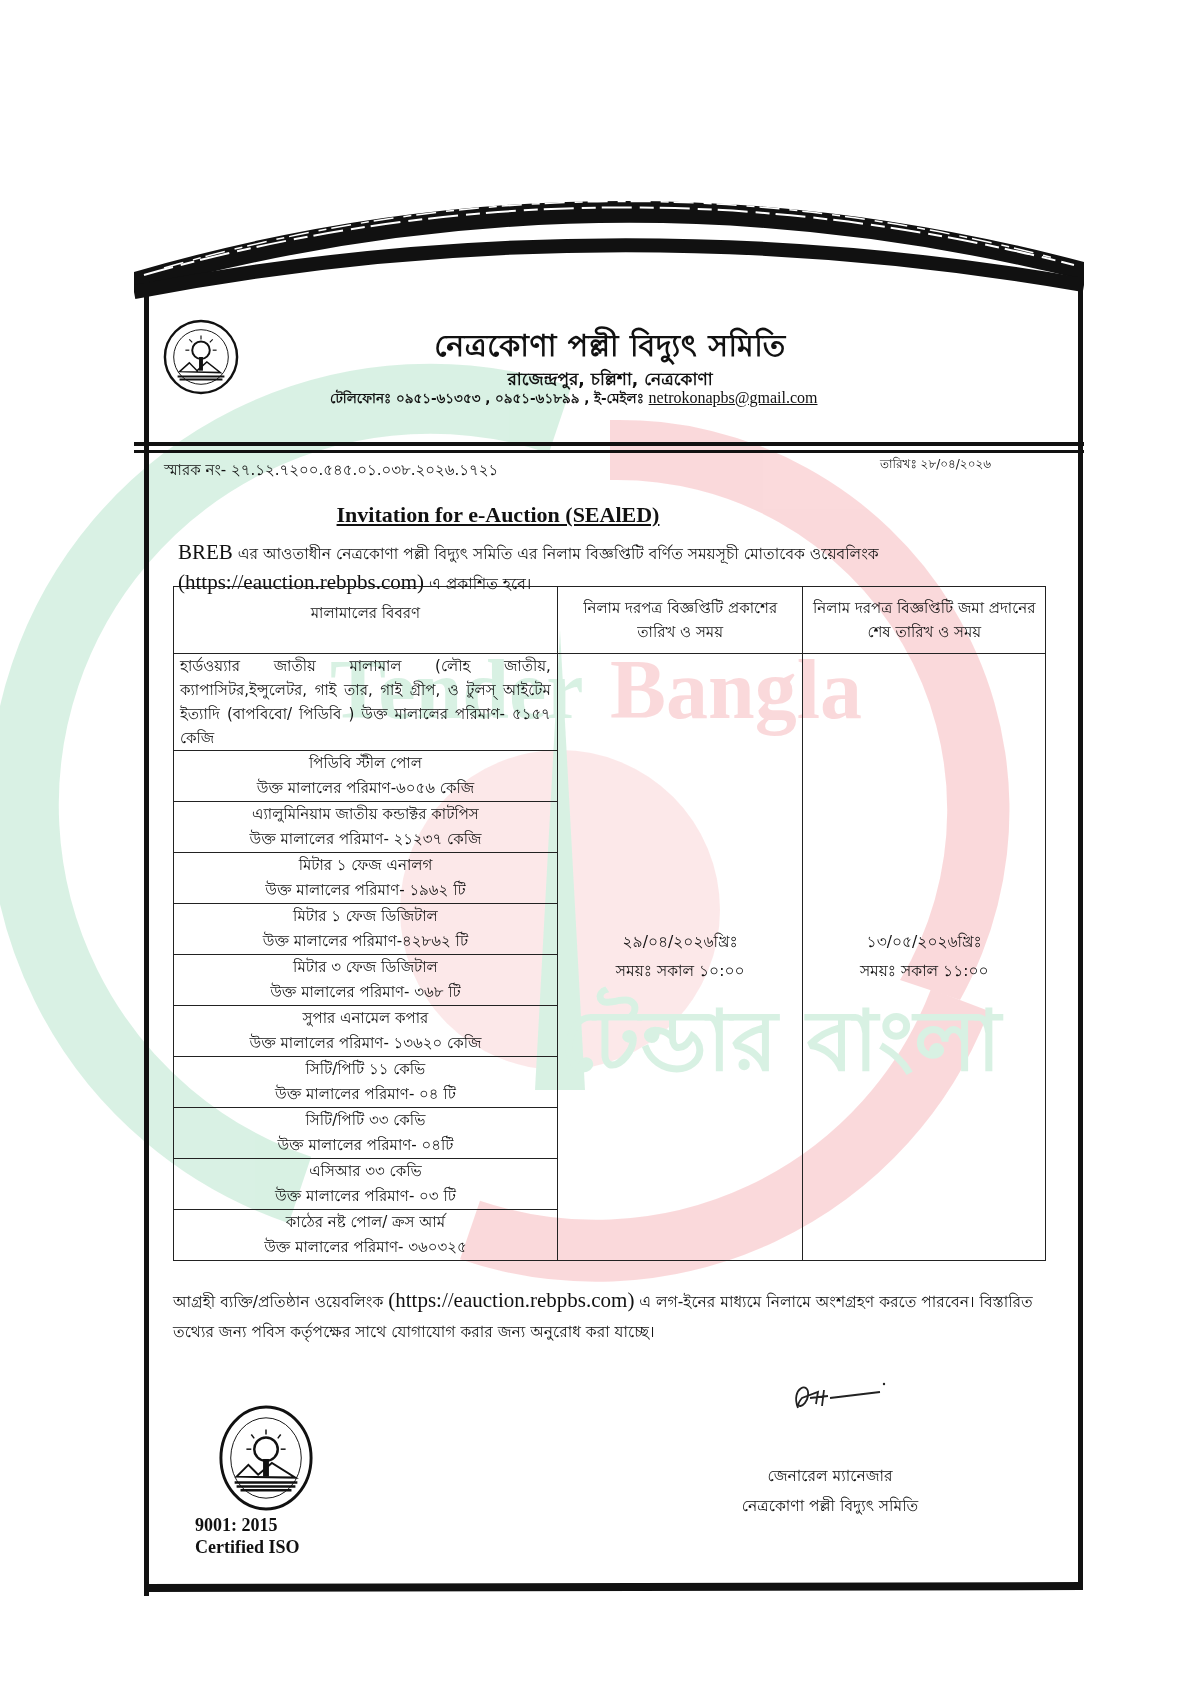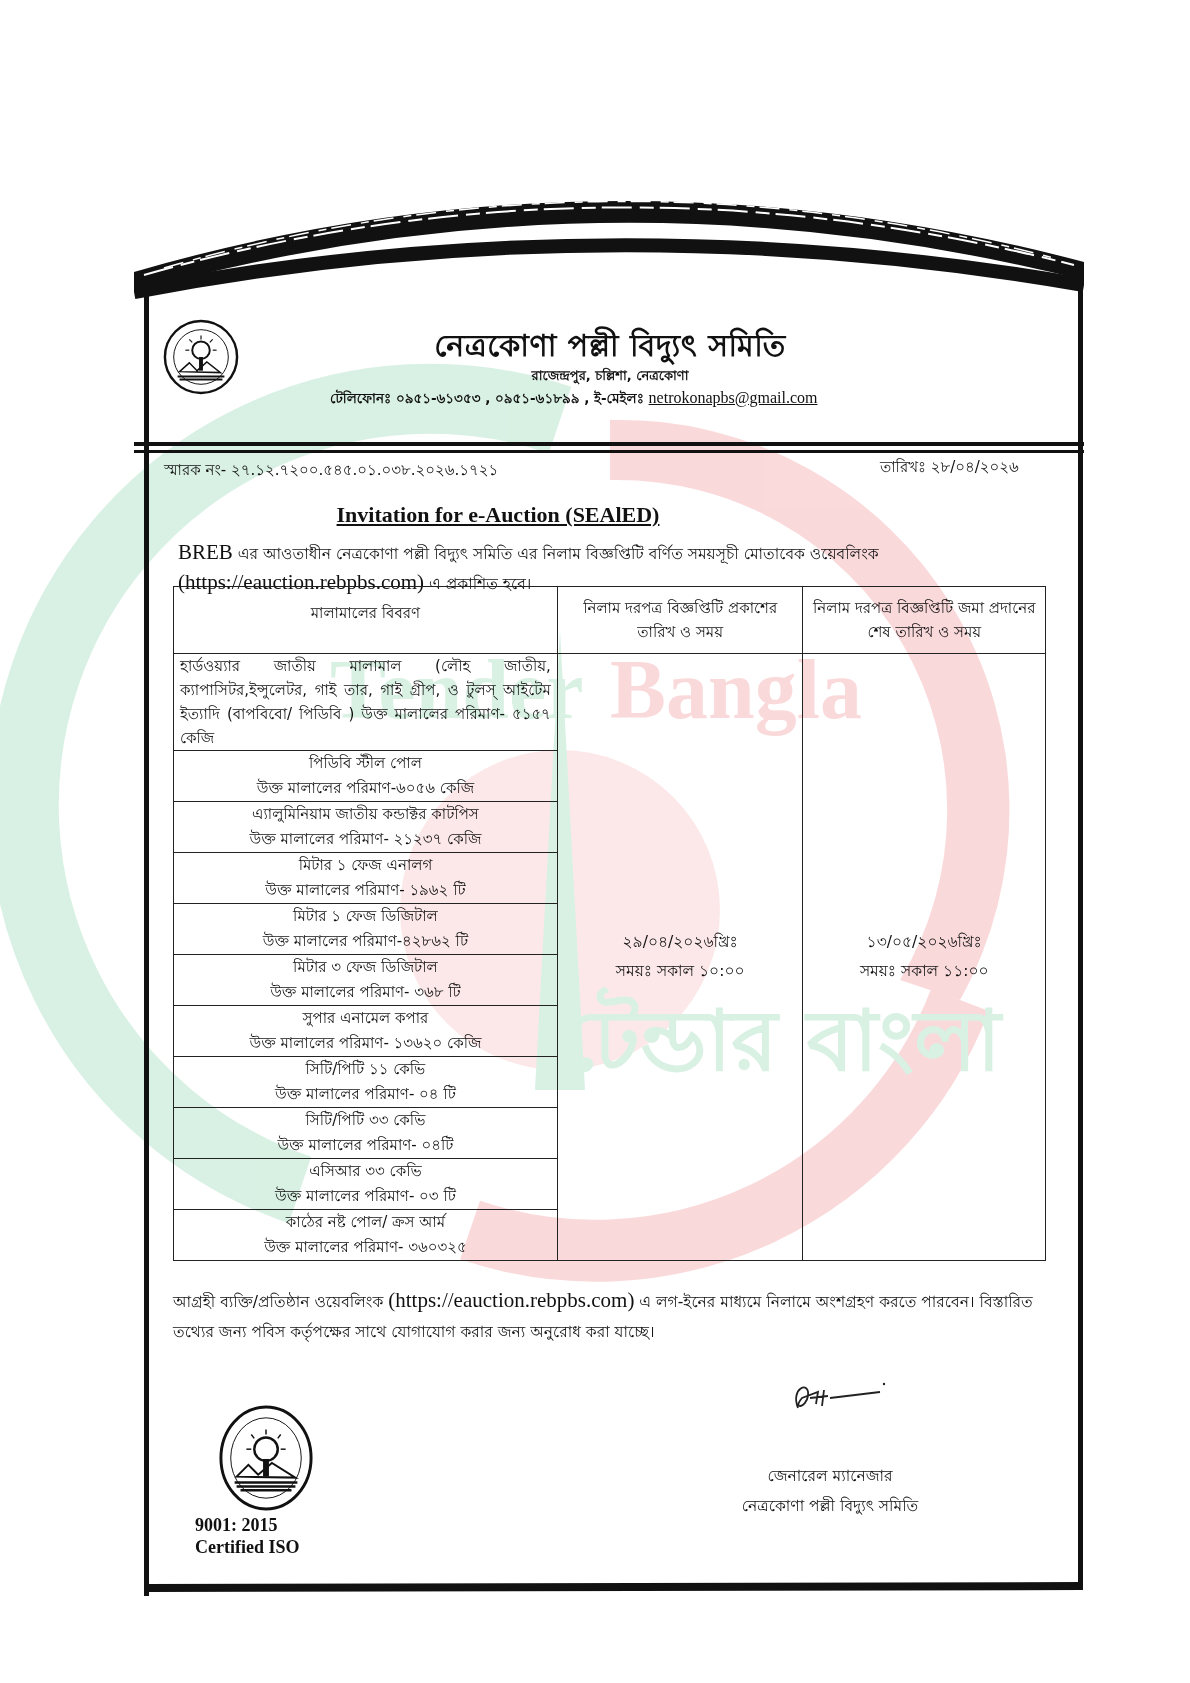--- a/index.html
+++ b/index.html
@@ -13,26 +13,26 @@
     .content { position: absolute; left: 0; top: 0; width: 1190px; height: 1683px; z-index: 1; }
 
     
     .frame-left { position: absolute; left: 144px; top: 282px; width: 5px; height: 1314px; background: #111; }
     .frame-right { position: absolute; left: 1078px; top: 270px; width: 5px; height: 1320px; background: #111; }
     .frame-bottom { position: absolute; left: 146px; top: 1583px; width: 936px; height: 8px; background: #111; transform: rotate(-0.12deg); }
     .hr-double1 { position: absolute; left: 134px; top: 442px; width: 950px; height: 4px; background: #111; }
     .hr-double2 { position: absolute; left: 134px; top: 450px; width: 950px; height: 3px; background: #111; }
 
     .org-title { position: absolute; left: 400px; top: 322px; width: 420px; text-align: center; font-size: 30px; font-weight: bold; letter-spacing: 0.5px; }
-    .org-address { position: absolute; left: 400px; top: 366px; width: 420px; text-align: center; font-size: 13px; font-weight: bold; }
+    .org-address { position: absolute; left: 400px; top: 366px; width: 420px; text-align: center; font-size: 17px; font-weight: bold; }
     .org-contact { position: absolute; left: 330px; top: 388px; width: 560px; font-size: 13.5px; font-weight: bold; white-space: nowrap; }
     .org-contact .email { font-family: "Liberation Serif", serif; font-weight: normal; text-decoration: underline; font-size: 16px; }
 
     .memo { position: absolute; left: 164px; top: 458px; font-size: 15px; }
-    .date { position: absolute; left: 880px; top: 455px; font-size: 15px; }
+    .date { position: absolute; left: 880px; top: 455px; font-size: 12px; }
 
     .doc-title { position: absolute; left: 0; top: 502px; width: 996px; text-align: center; font-family: "Liberation Serif", serif; font-weight: bold; font-size: 22px; text-decoration: underline; }
     .intro { position: absolute; left: 178px; top: 538px; width: 880px; font-size: 15.5px; line-height: 28px; }
     .intro .en { font-family: "Liberation Serif", serif; font-size: 21px; }
 
     table.items { position: absolute; left: 173px; top: 586px; width: 873px; border-collapse: collapse; font-size: 15px; }
     table.items th, table.items td { border: 1.5px solid #222; padding: 0 6px; }
     table.items th { font-weight: normal; height: 52px; line-height: 24px; text-align: center; }
     table.items th.c1 { vertical-align: top; padding-top: 14px; }
     .col1 { width: 372px; }

